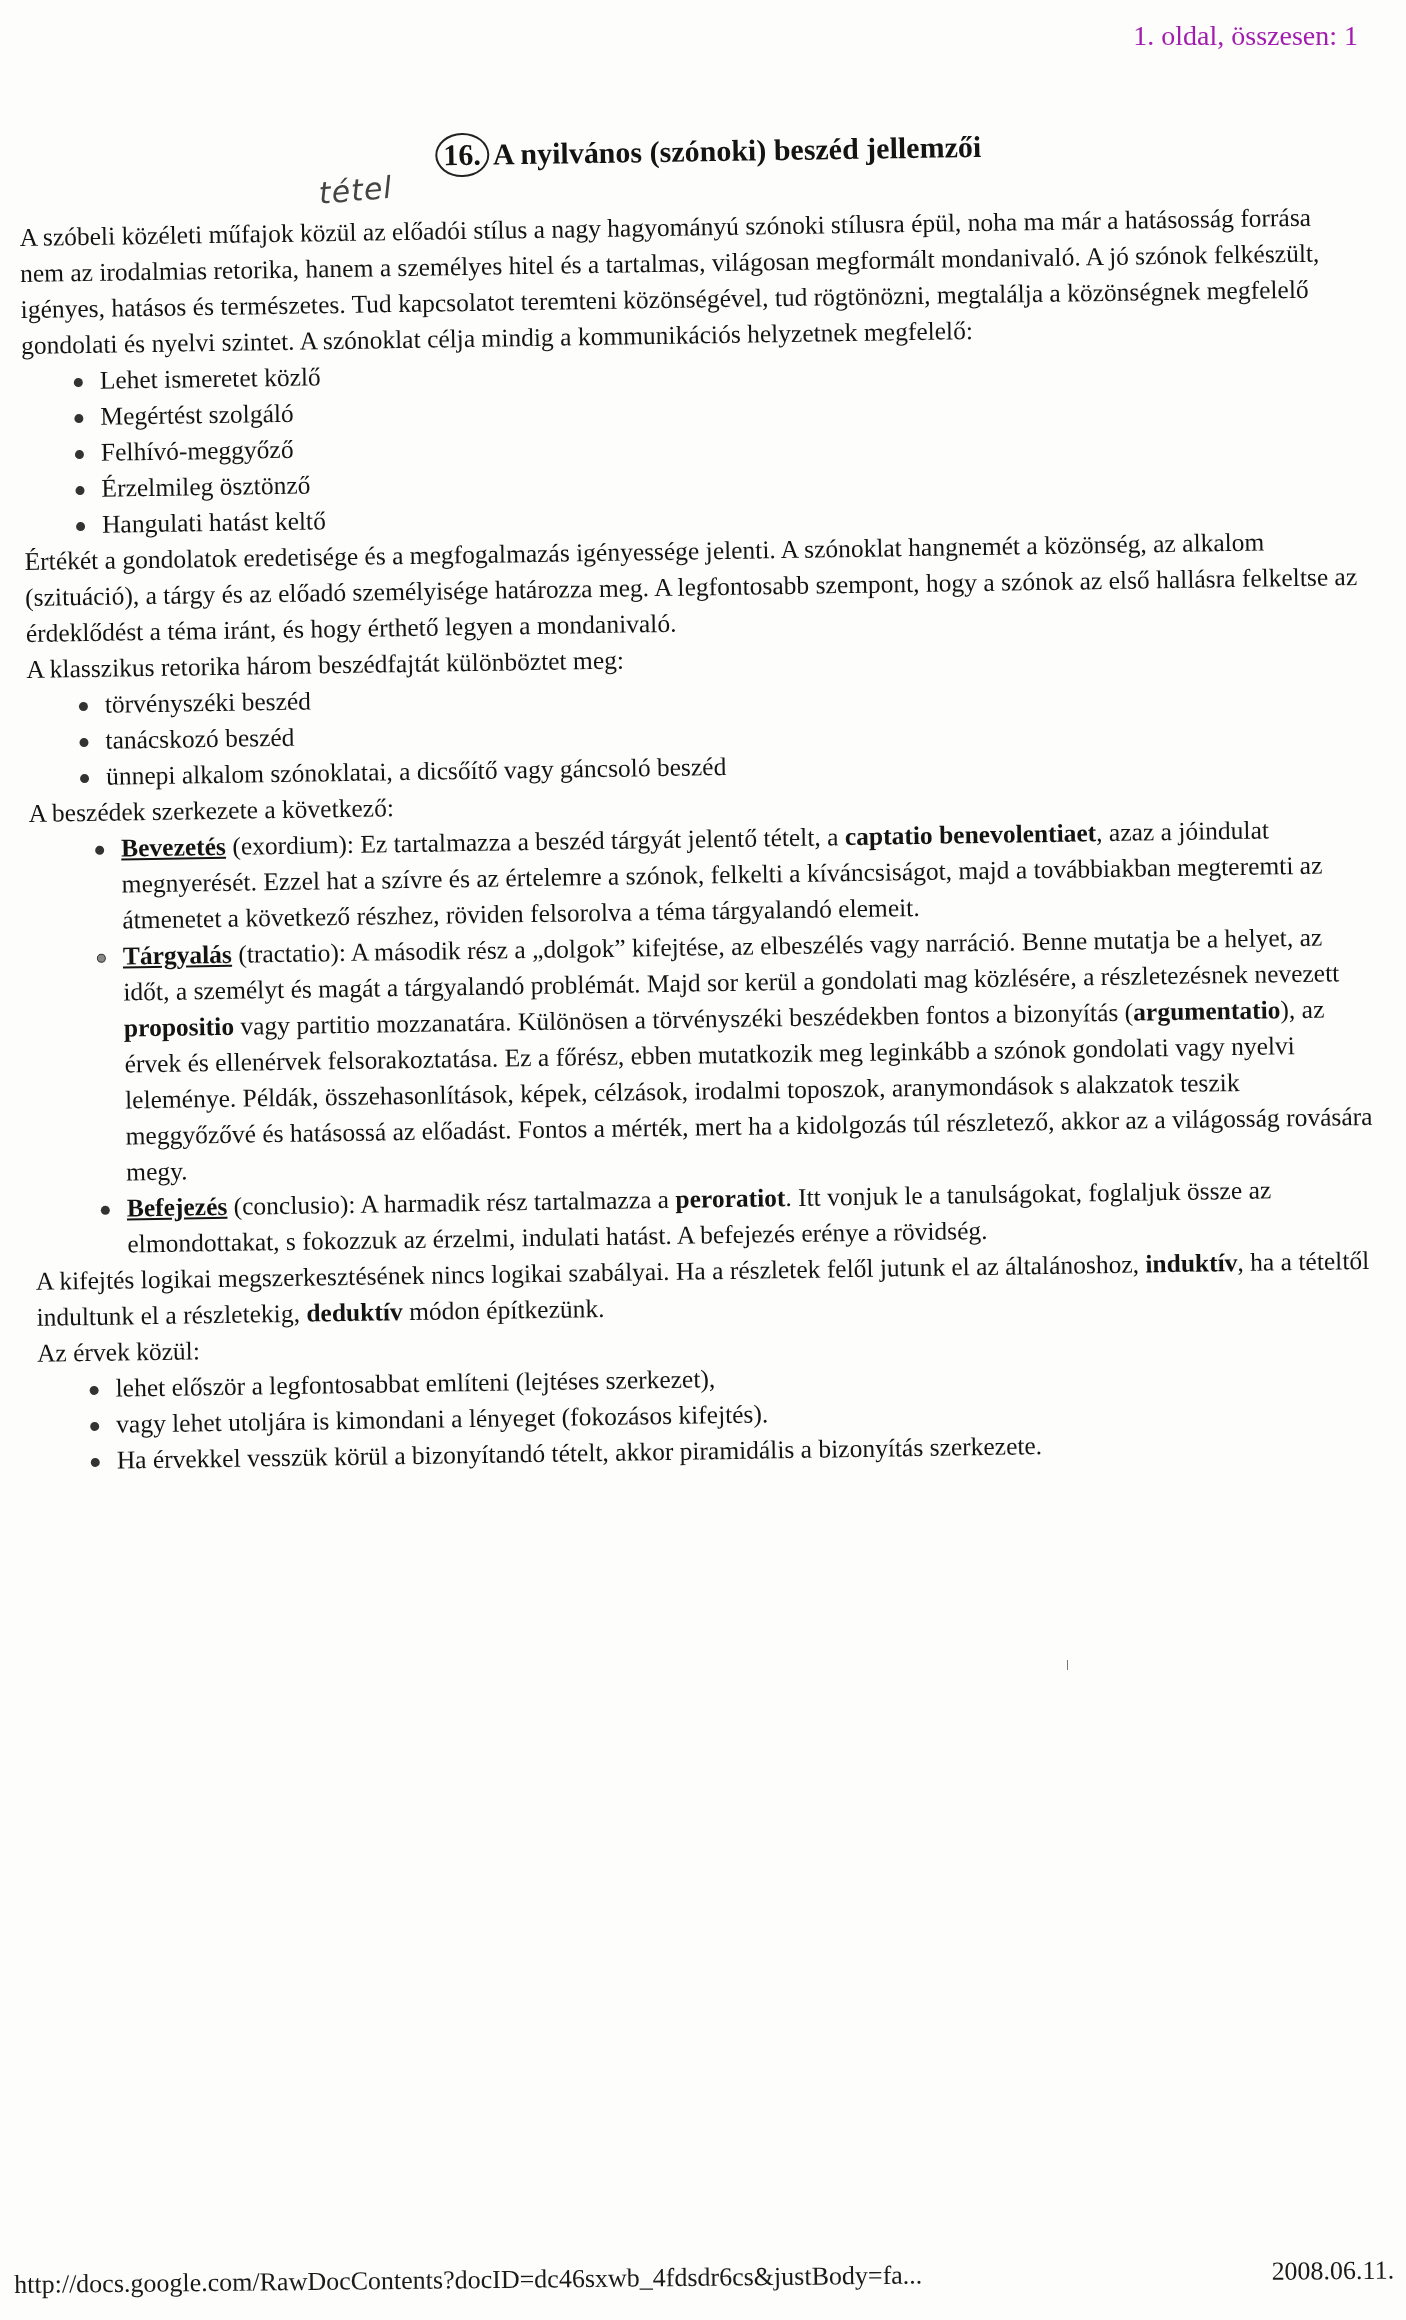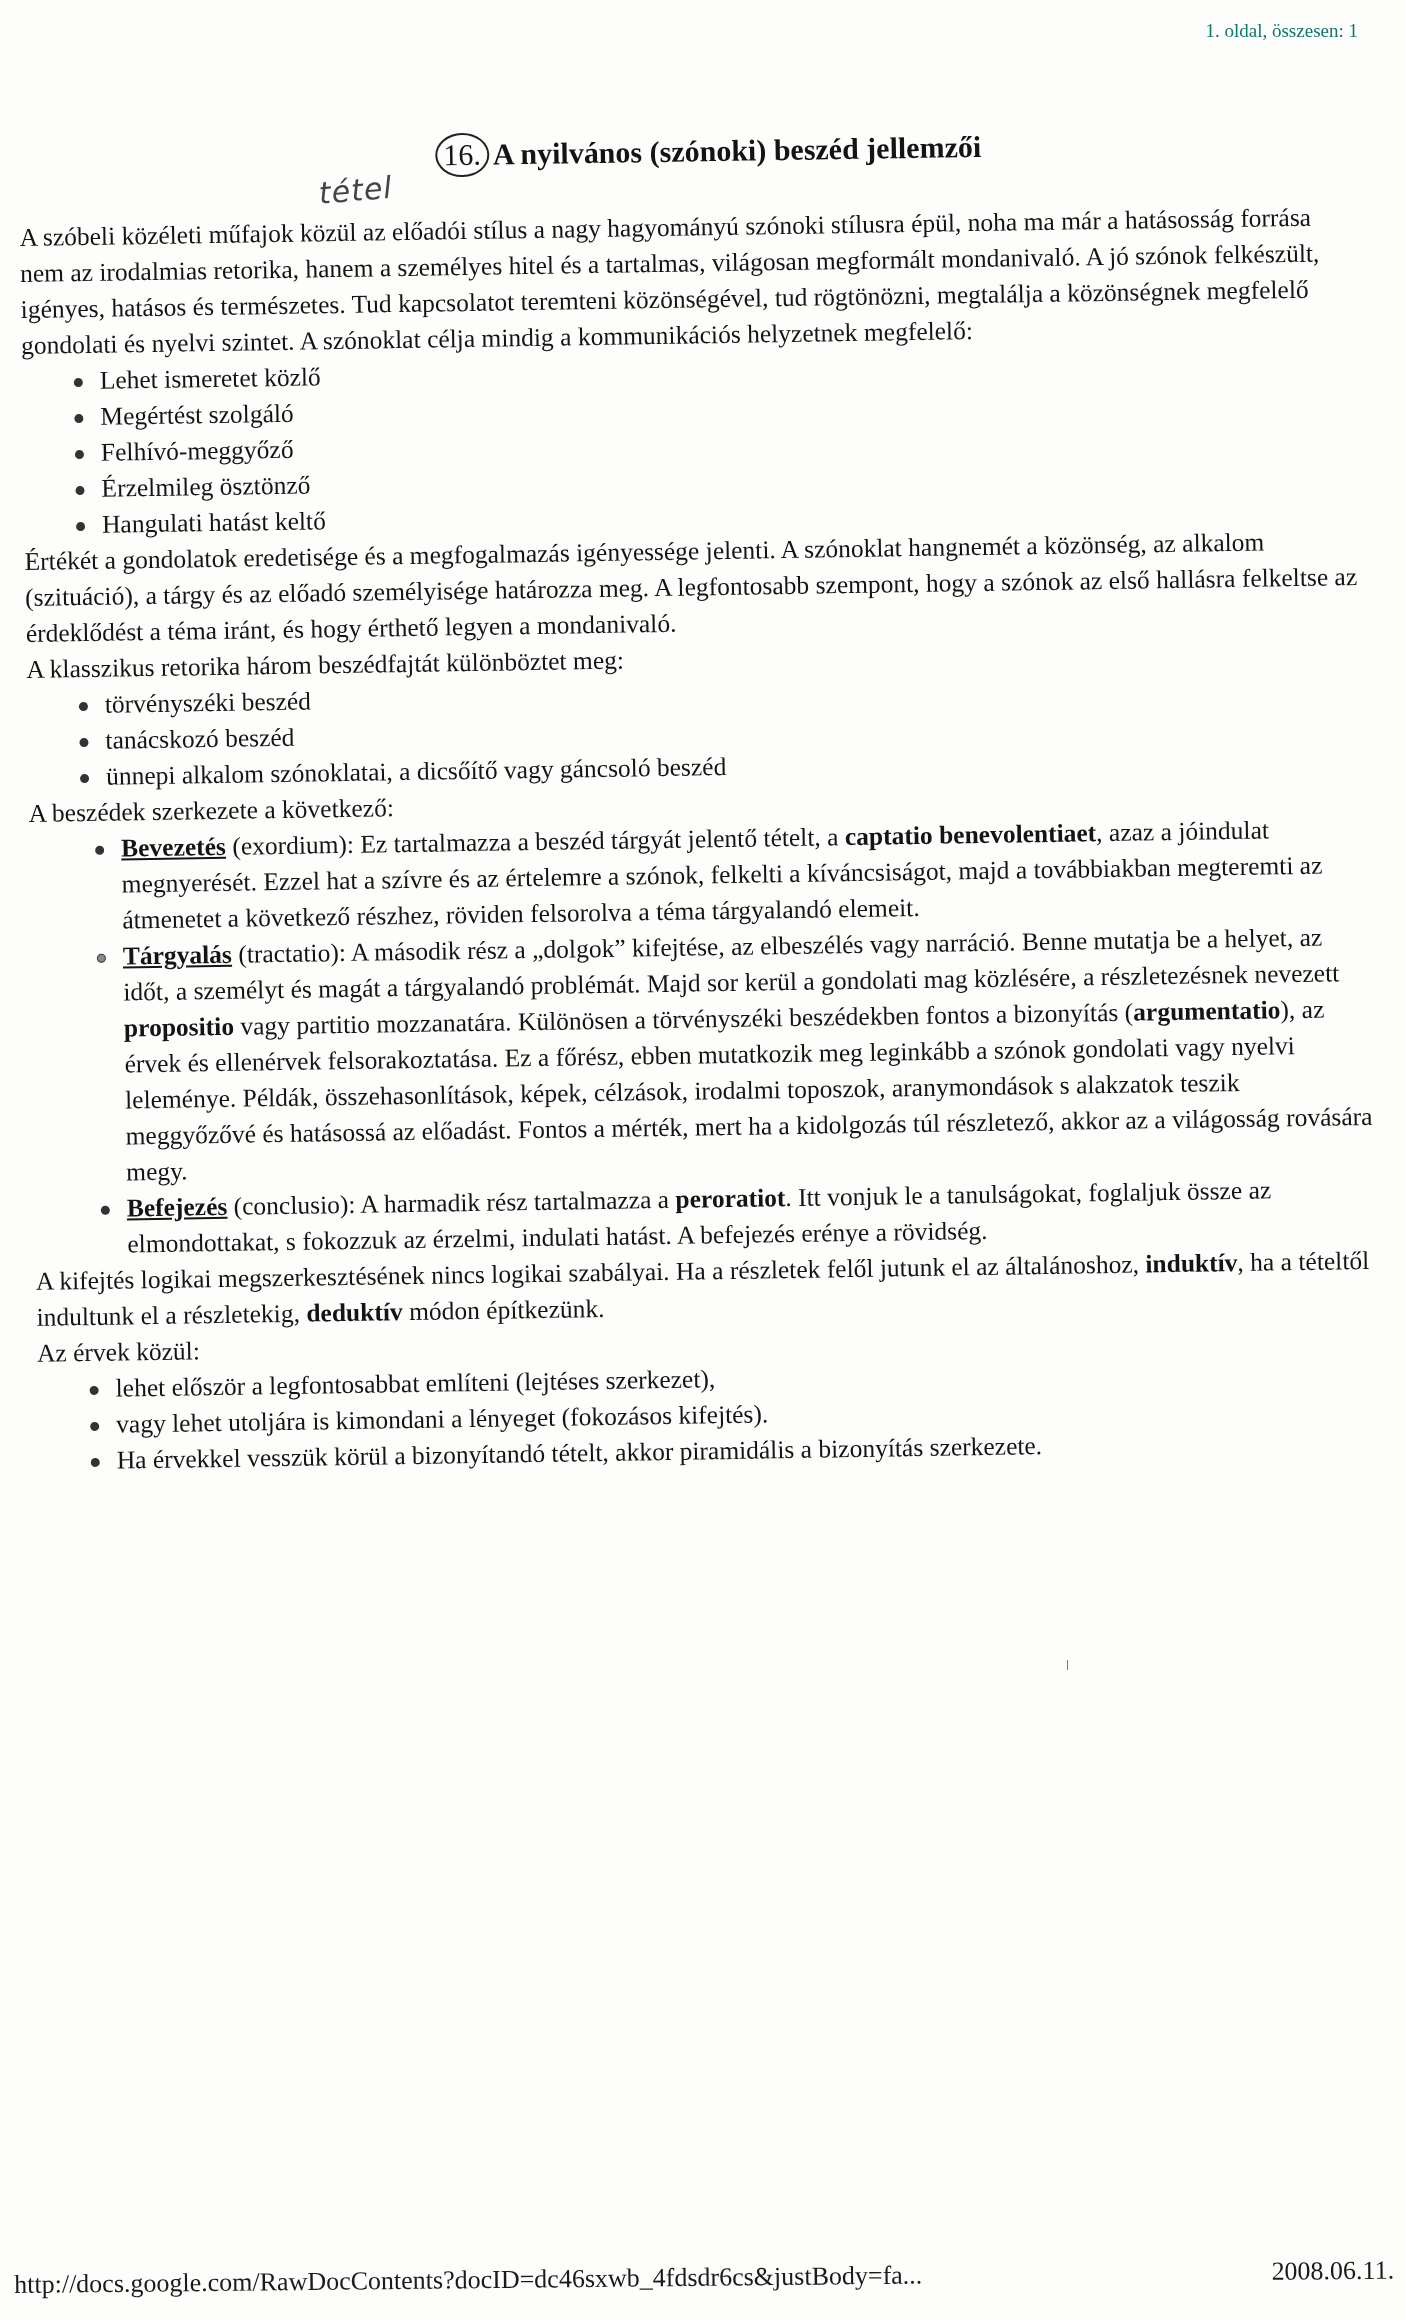--- a/index.html
+++ b/index.html
@@ -12,22 +12,22 @@
       background: #fdfdfc;
       position: relative;
       overflow: hidden;
       font-family: "Liberation Serif", "DejaVu Serif", serif;
       color: #141414;
     }
     .page-header {
       position: absolute;
       top: 20px;
       right: 48px;
-      font-size: 19px;
-      color: #0f766e;
+      font-size: 28px;
+      color: #a21caf;
     }
     .doc {
       position: absolute;
       top: 140px;
       left: 18px;
       width: 1340px;
       transform: rotate(-0.9deg);
       transform-origin: left top;
       font-size: 25.5px;
       line-height: 36px;
@@ -39,21 +39,21 @@
       margin: 0 0 36px 0;
       padding-left: 40px;
       position: relative;
     }
     .title-number {
       display: inline-block;
       border: 2px solid #222;
       border-radius: 50%;
       padding: 2px 6px;
       margin-right: 4px;
-      font-weight: normal;
+      font-weight: bold;
     }
     .handwritten {
       position: absolute;
       left: 300px;
       top: 38px;
       font-family: "DejaVu Sans", sans-serif;
       font-size: 30px;
       font-style: italic;
       color: #444;
       letter-spacing: 1px;

